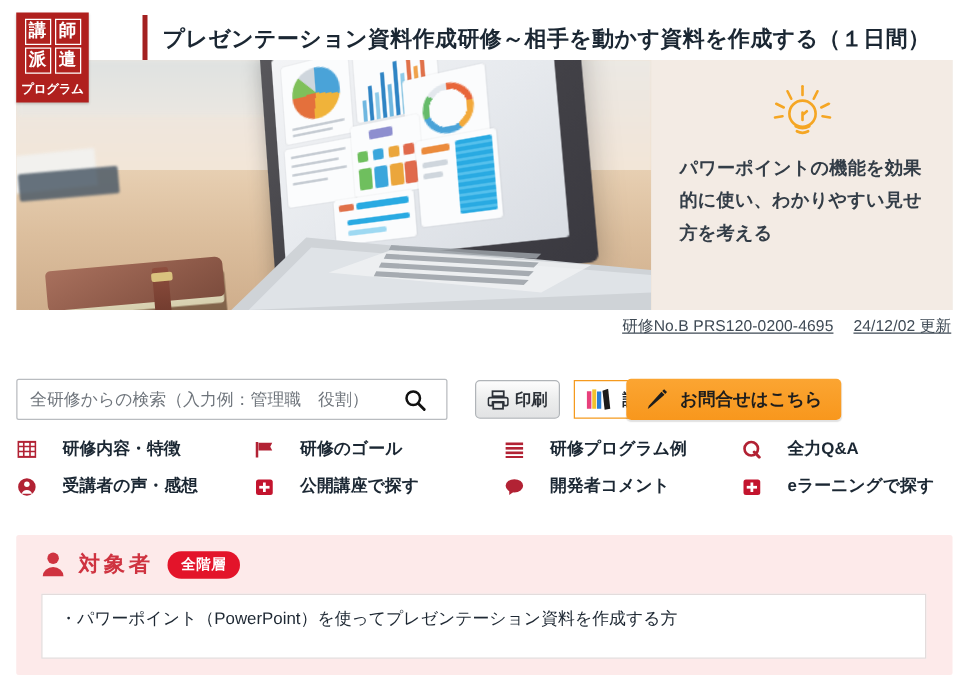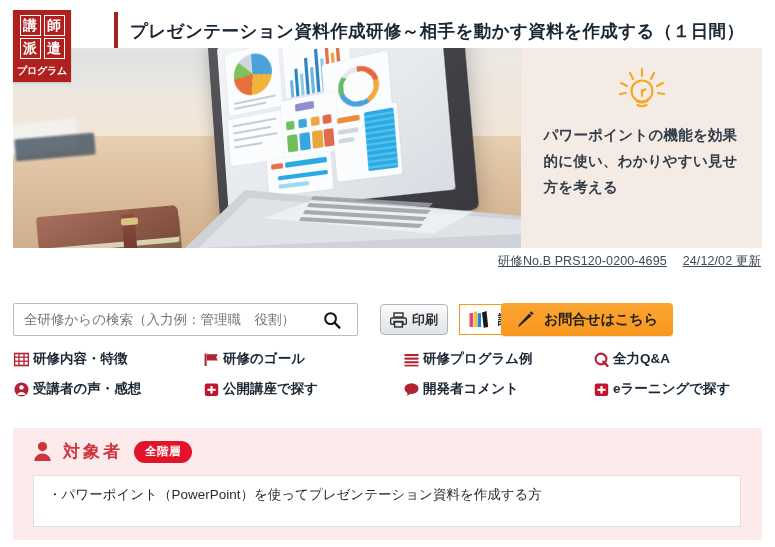--- a/index.html
+++ b/index.html
@@ -205,21 +205,21 @@
     box-shadow: 0 1px 1px rgba(0,0,0,.12);
   }
 
   
   .navlinks {
     position: absolute; left: 14px; top: 350px; width: 748px;
     display: grid; grid-template-columns: 190px 200px 190px auto;
     row-gap: 12px; align-items: center;
   }
   .navlink {
-    display: flex; align-items: center; gap: 4px;
+    display: flex; align-items: center; gap: 21px;
     font-size: 13.5px; font-weight: bold; color: #1b2733;
     cursor: pointer; white-space: nowrap;
   }
   .nicon { width: 15px; height: 15px; display:block; flex: 0 0 15px; }
 
   
   .target {
     position: absolute; left: 13px; top: 428px; width: 749px; height: 112px;
     background: #fdeaea; border-radius: 2px;
   }

